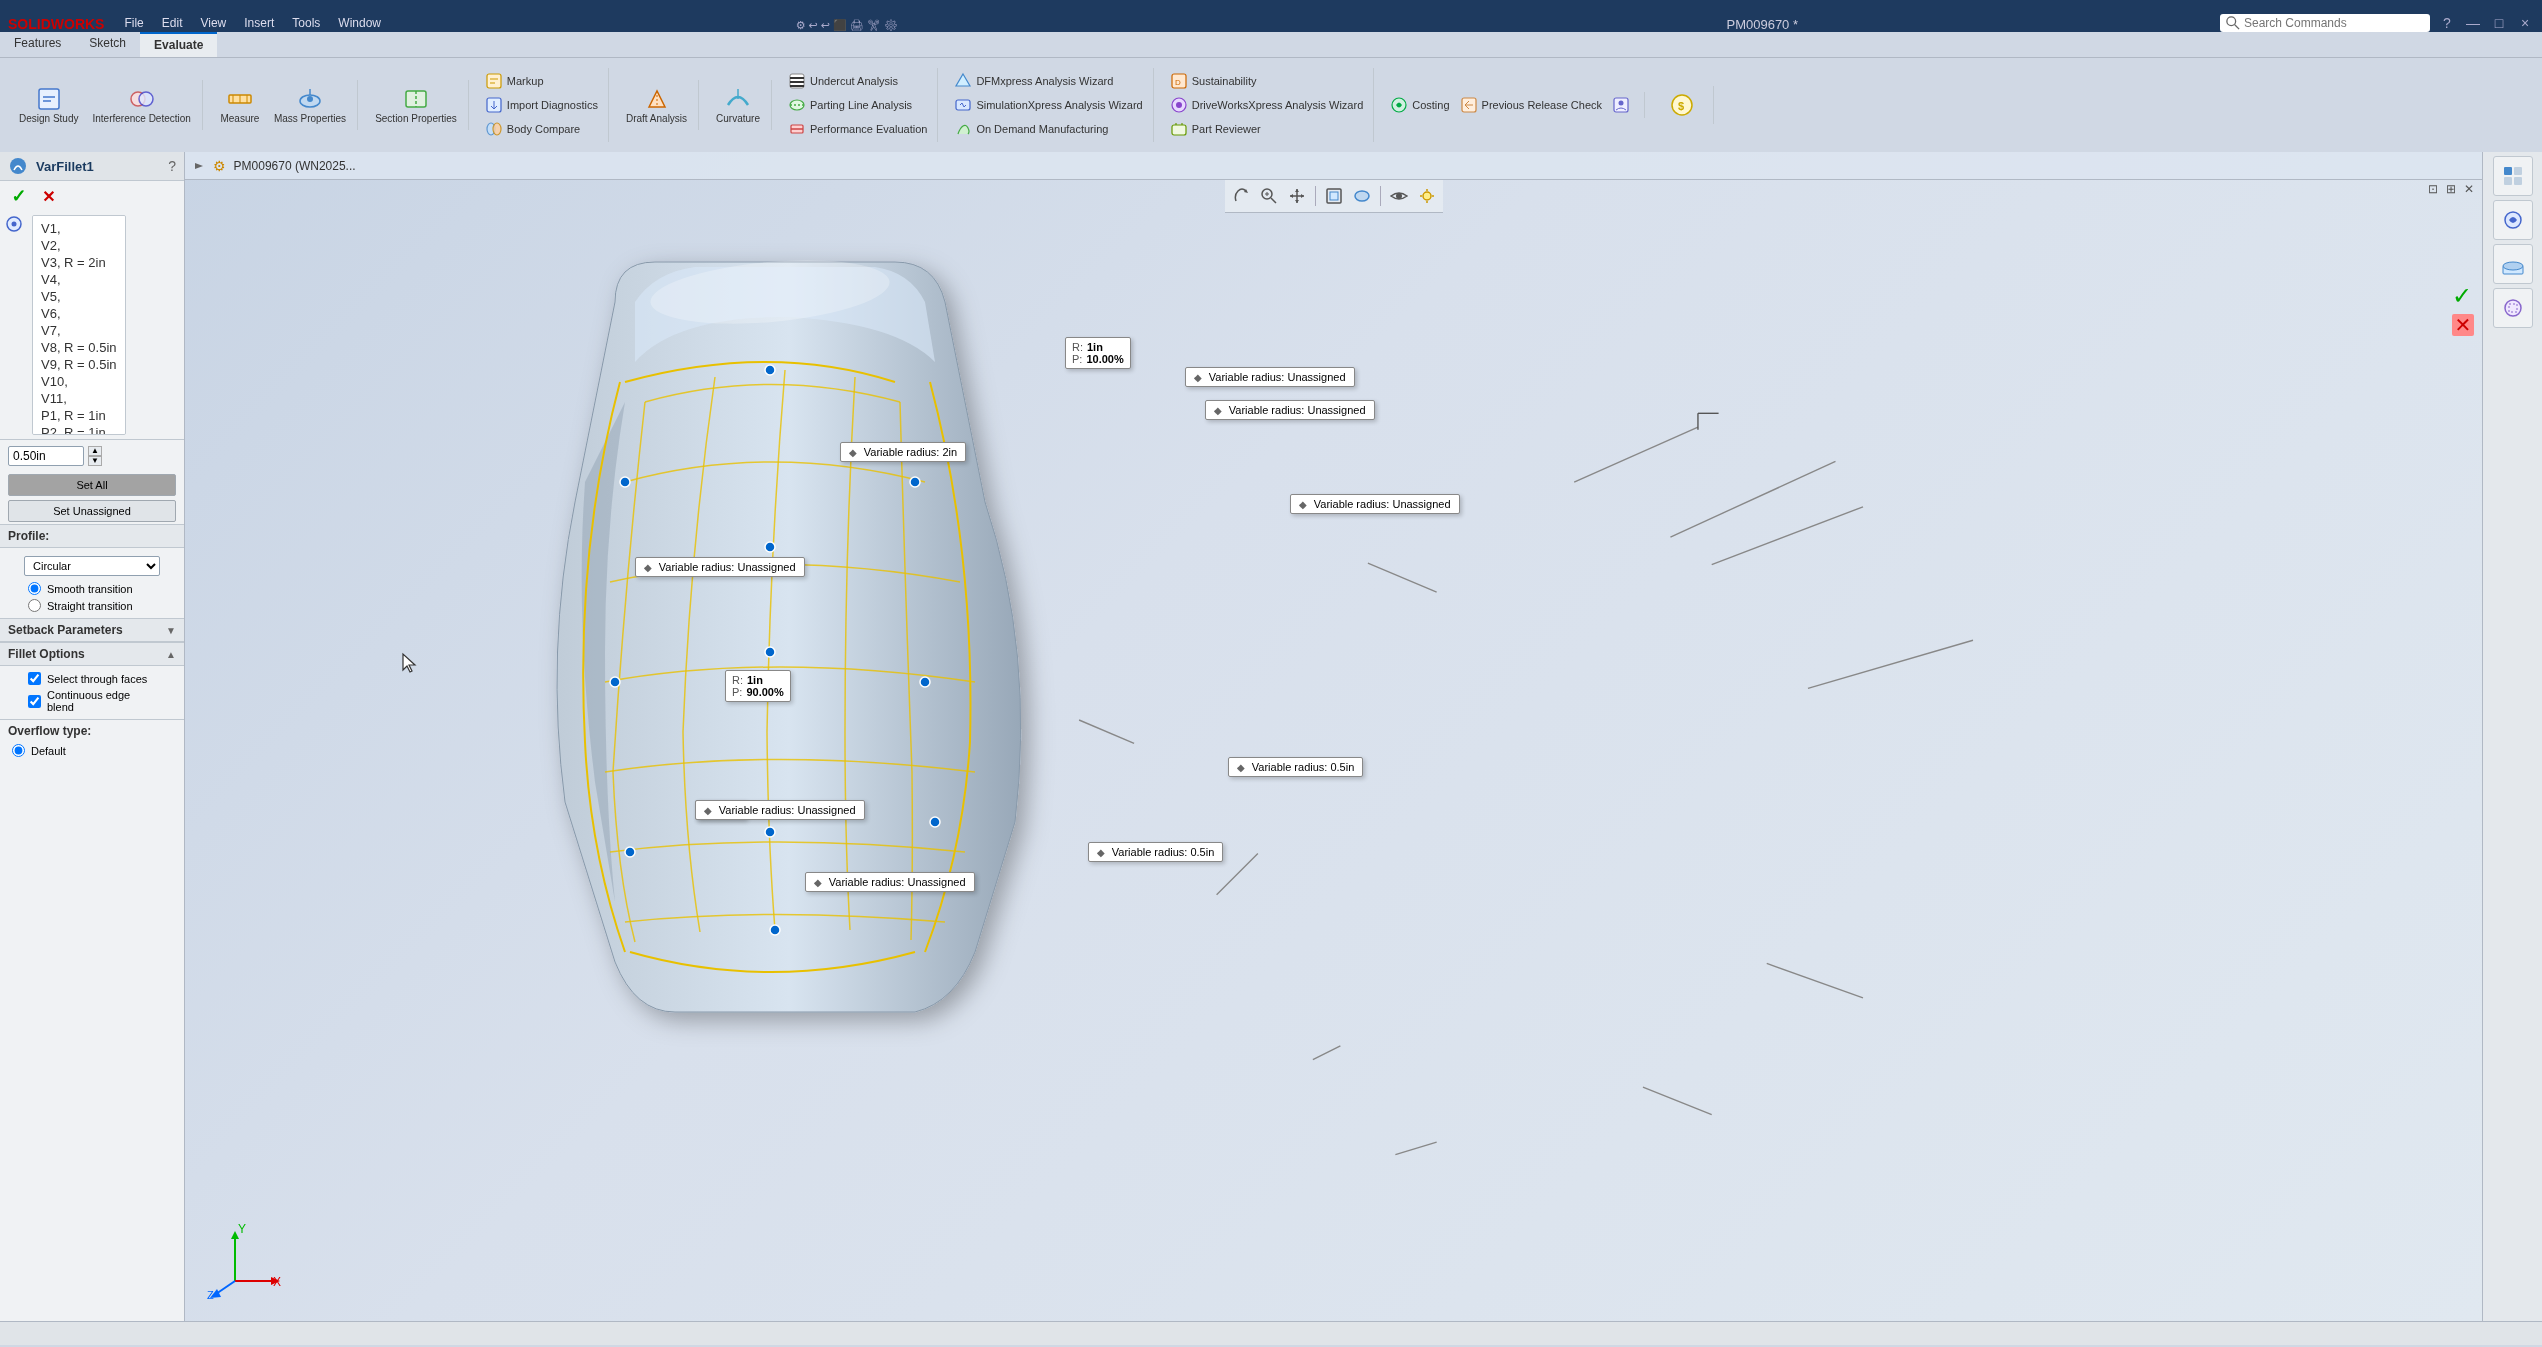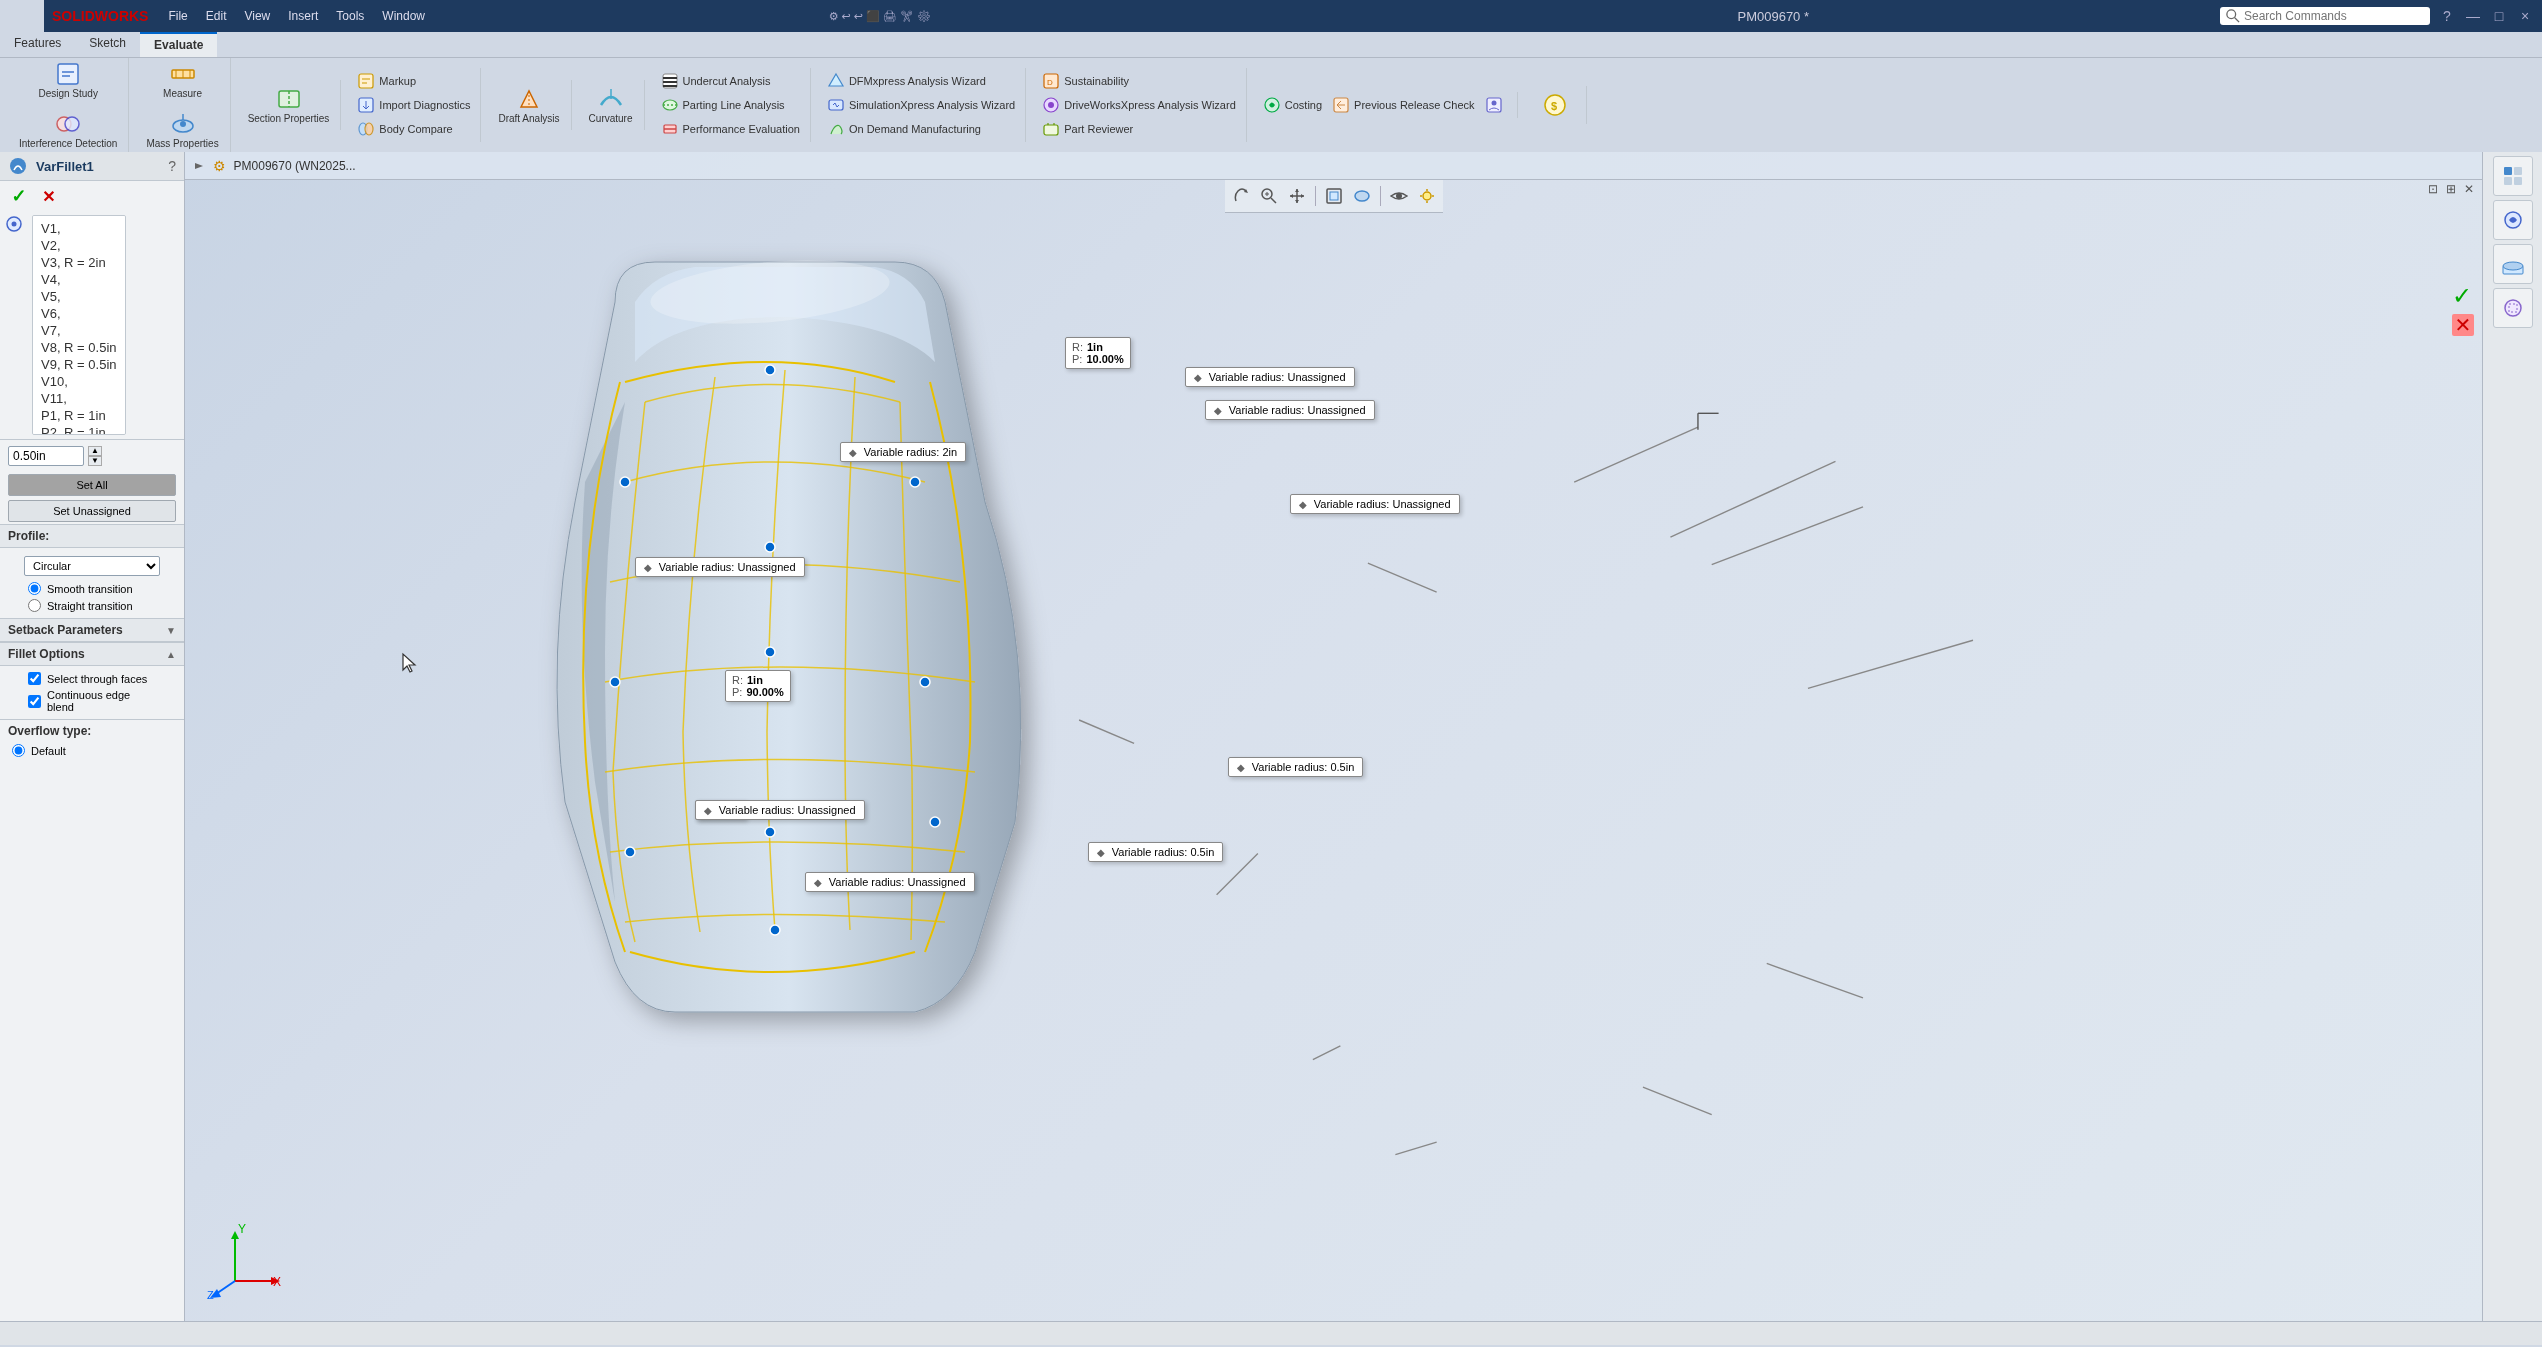--- a/index.html
+++ b/index.html
@@ -1,36 +1,36 @@
 <!DOCTYPE html>
 <html><head>
   <meta charset="utf-8">
   <style>
     * { box-sizing: border-box; margin: 0; padding: 0; }
     body { font-family: 'Segoe UI', Arial, sans-serif; font-size: 12px; background: #d0d8e4; overflow: hidden; width: 2542px; height: 1347px; }
 
     
-    #titlebar { display: flex; align-items: center; background: #1e3a5f; height: 32px; padding: 0 8px; color: white; margin-left: 44px; }
+    #titlebar { display: flex; align-items: flex-end; background: #1e3a5f; height: 32px; padding: 0 8px; color: white; }
     #titlebar .logo { color: #cc0000; font-weight: bold; font-size: 14px; margin-right: 12px; }
     #titlebar .menus { display: flex; gap: 2px; }
     #titlebar .menus span { padding: 2px 8px; font-size: 12px; color: #dde; cursor: pointer; }
     #titlebar .title { flex: 1; text-align: center; font-size: 13px; color: #ccd; }
     #titlebar .search-box { display: flex; align-items: center; background: white; border-radius: 3px; padding: 2px 6px; gap: 4px; }
     #titlebar .search-box input { border: none; outline: none; font-size: 12px; width: 180px; color: #333; }
     #titlebar .win-btns { display: flex; gap: 2px; margin-left: 8px; }
     #titlebar .win-btns span { width: 18px; height: 18px; display: flex; align-items: center; justify-content: center; color: #aac; font-size: 14px; cursor: pointer; }
     #ribbon-tabs { display: flex; background: #d0d8e4; border-bottom: 1px solid #b0b8c4; height: 26px; }
     #ribbon-tabs .tab { padding: 4px 14px; font-size: 12px; cursor: pointer; color: #333; }
     #ribbon-tabs .tab.active { background: #e8ecf0; border-top: 2px solid #0066cc; font-weight: bold; }
     #ribbon-content { display: flex; align-items: center; padding: 4px 8px; gap: 6px; height: 94px; overflow: hidden; }
     .ribbon-group { display: flex; flex-direction: column; align-items: center; gap: 2px; padding: 2px 6px; border-right: 1px solid #c0c8d0; }
     .ribbon-item { display: flex; flex-direction: column; align-items: center; cursor: pointer; padding: 3px 5px; min-width: 50px; }
     .ribbon-item .icon { width: 28px; height: 28px; display: flex; align-items: center; justify-content: center; }
     .ribbon-item .label { font-size: 10px; text-align: center; color: #333; line-height: 1.2; }
-    .ribbon-row { display: flex; gap: 4px; flex-direction: column; }
+    .ribbon-row { display: flex; gap: 4px; }
     .ribbon-small { display: flex; align-items: center; gap: 4px; cursor: pointer; padding: 2px 4px; font-size: 11px; color: #333; }
     .ribbon-small .icon { width: 18px; height: 18px; display: flex; align-items: center; justify-content: center; }
 
     
     #main { display: flex; height: calc(1347px - 32px - 120px - 26px); }
 
     
     #left-panel { width: 185px; background: #f0f2f4; border-right: 1px solid #b0b8c4; display: flex; flex-direction: column; overflow: hidden; }
     #panel-header { display: flex; align-items: center; padding: 4px 8px; background: #e0e4e8; border-bottom: 1px solid #c0c8d0; gap: 8px; }
     #panel-header .panel-icon { width: 20px; height: 20px; }

